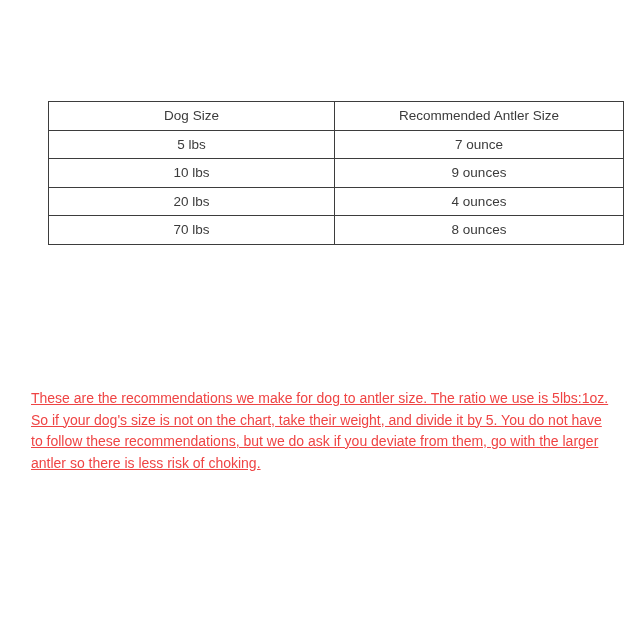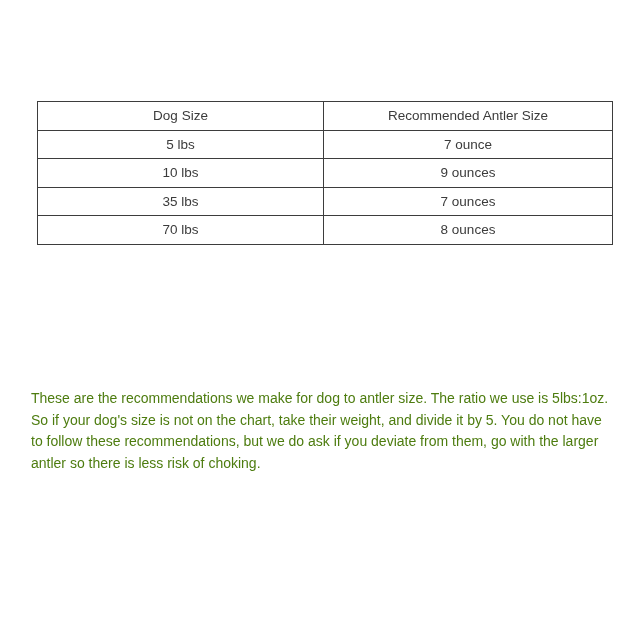--- a/index.html
+++ b/index.html
@@ -10,21 +10,21 @@
   body {
     width: 635px;
     height: 635px;
     position: relative;
     font-family: "Liberation Sans", sans-serif;
     color: #3b3b3b;
     overflow: hidden;
   }
   .table-wrap {
     position: absolute;
-    left: 37px;
+    left: 48px;
     top: 101px;
   }
   table.size-table {
     border-collapse: collapse;
     table-layout: fixed;
     width: 575px;
   }
   table.size-table th,
   table.size-table td {
     border: 1px solid #3d3d3d;
@@ -39,21 +39,22 @@
   }
   table.size-table col.c1 { width: 286px; }
   table.size-table col.c2 { width: 289px; }
   .note {
     position: absolute;
     left: 31px;
     top: 374px;
     width: 580px;
     font-size: 14px;
     line-height: 21.5px;
-    color: #4d7c0f;
+    color: #ef4444;
+    text-decoration: underline;
   }
 </style>
 </head>
 <body>
 
 <div class="table-wrap">
   <table class="size-table">
     <colgroup>
         <col class="c1">
         <col class="c2">
@@ -67,22 +68,22 @@
     <tbody>
       <tr>
         <td>5 lbs</td>
         <td>7 ounce</td>
       </tr>
       <tr>
         <td>10 lbs</td>
         <td>9 ounces</td>
       </tr>
       <tr>
-        <td>35 lbs</td>
-        <td>7 ounces</td>
+        <td>20 lbs</td>
+        <td>4 ounces</td>
       </tr>
       <tr>
         <td>70 lbs</td>
         <td>8 ounces</td>
       </tr>
     </tbody>
   </table>
 </div>
 
 <p class="note">These are the recommendations we make for dog to antler size. The ratio we use is 5lbs:1oz. So if your dog's size is not on the chart, take their weight, and divide it by 5. You do not have to follow these recommendations, but we do ask if you deviate from them, go with the larger antler so there is less risk of choking.</p>

